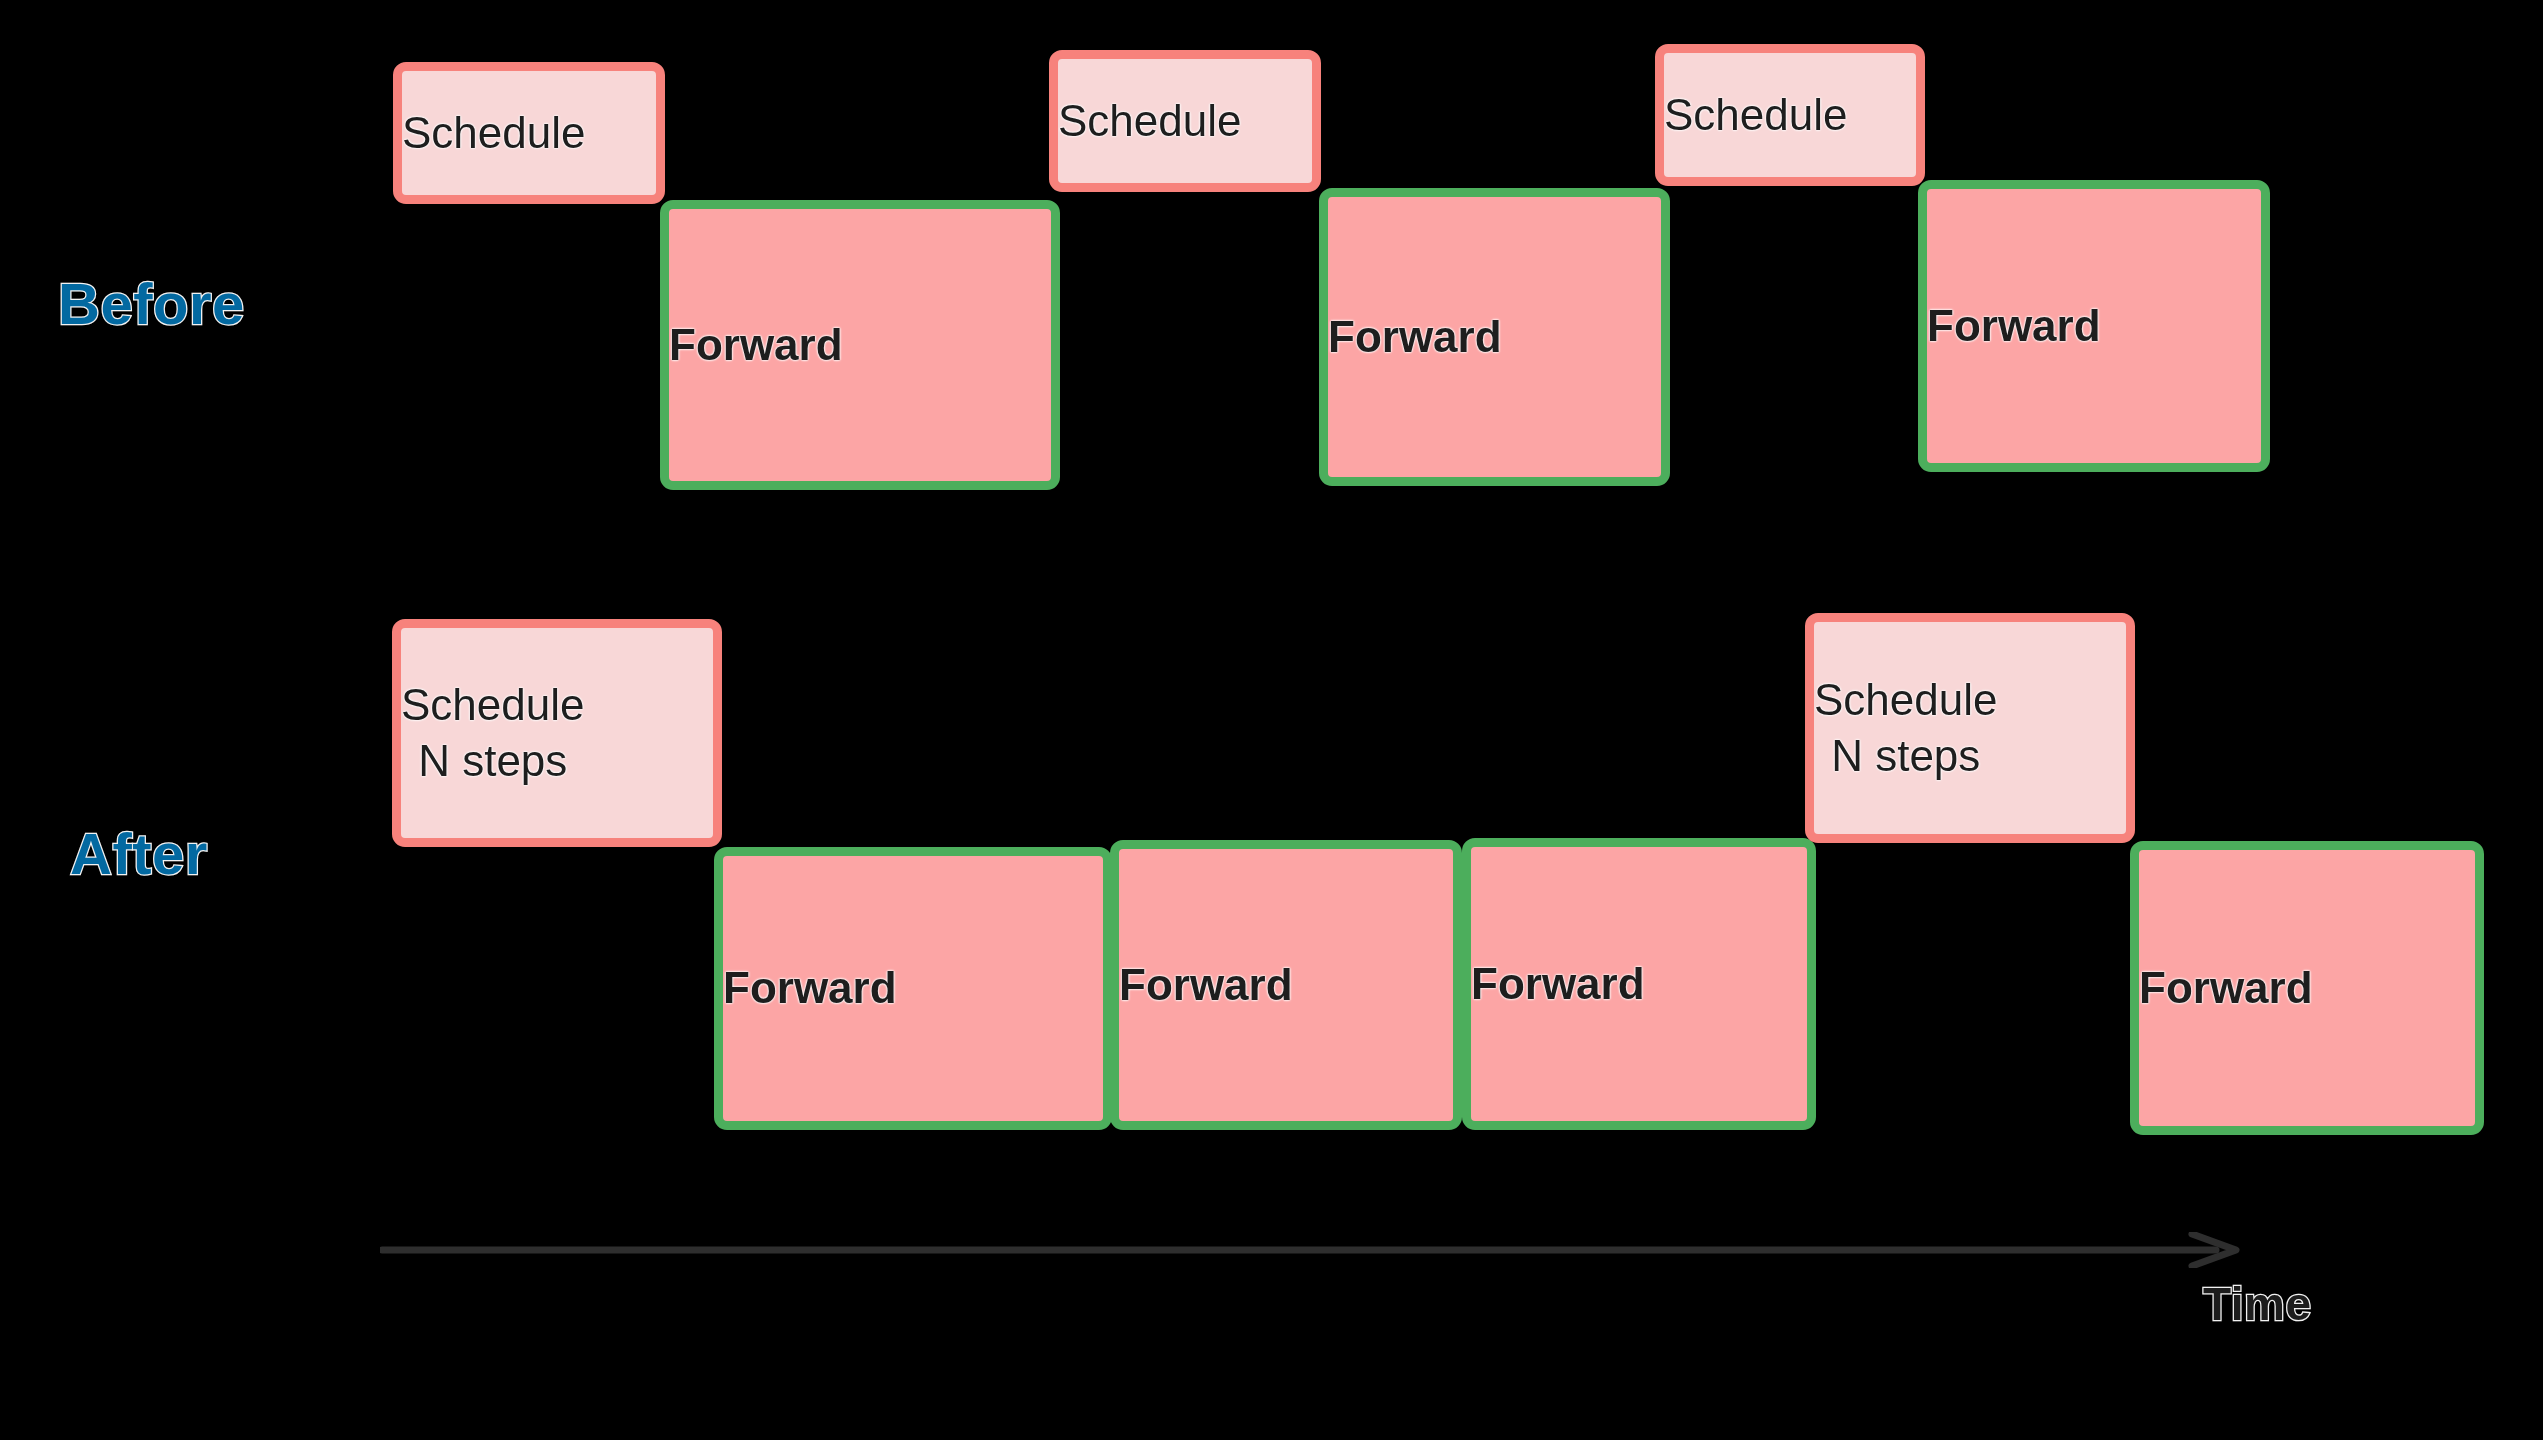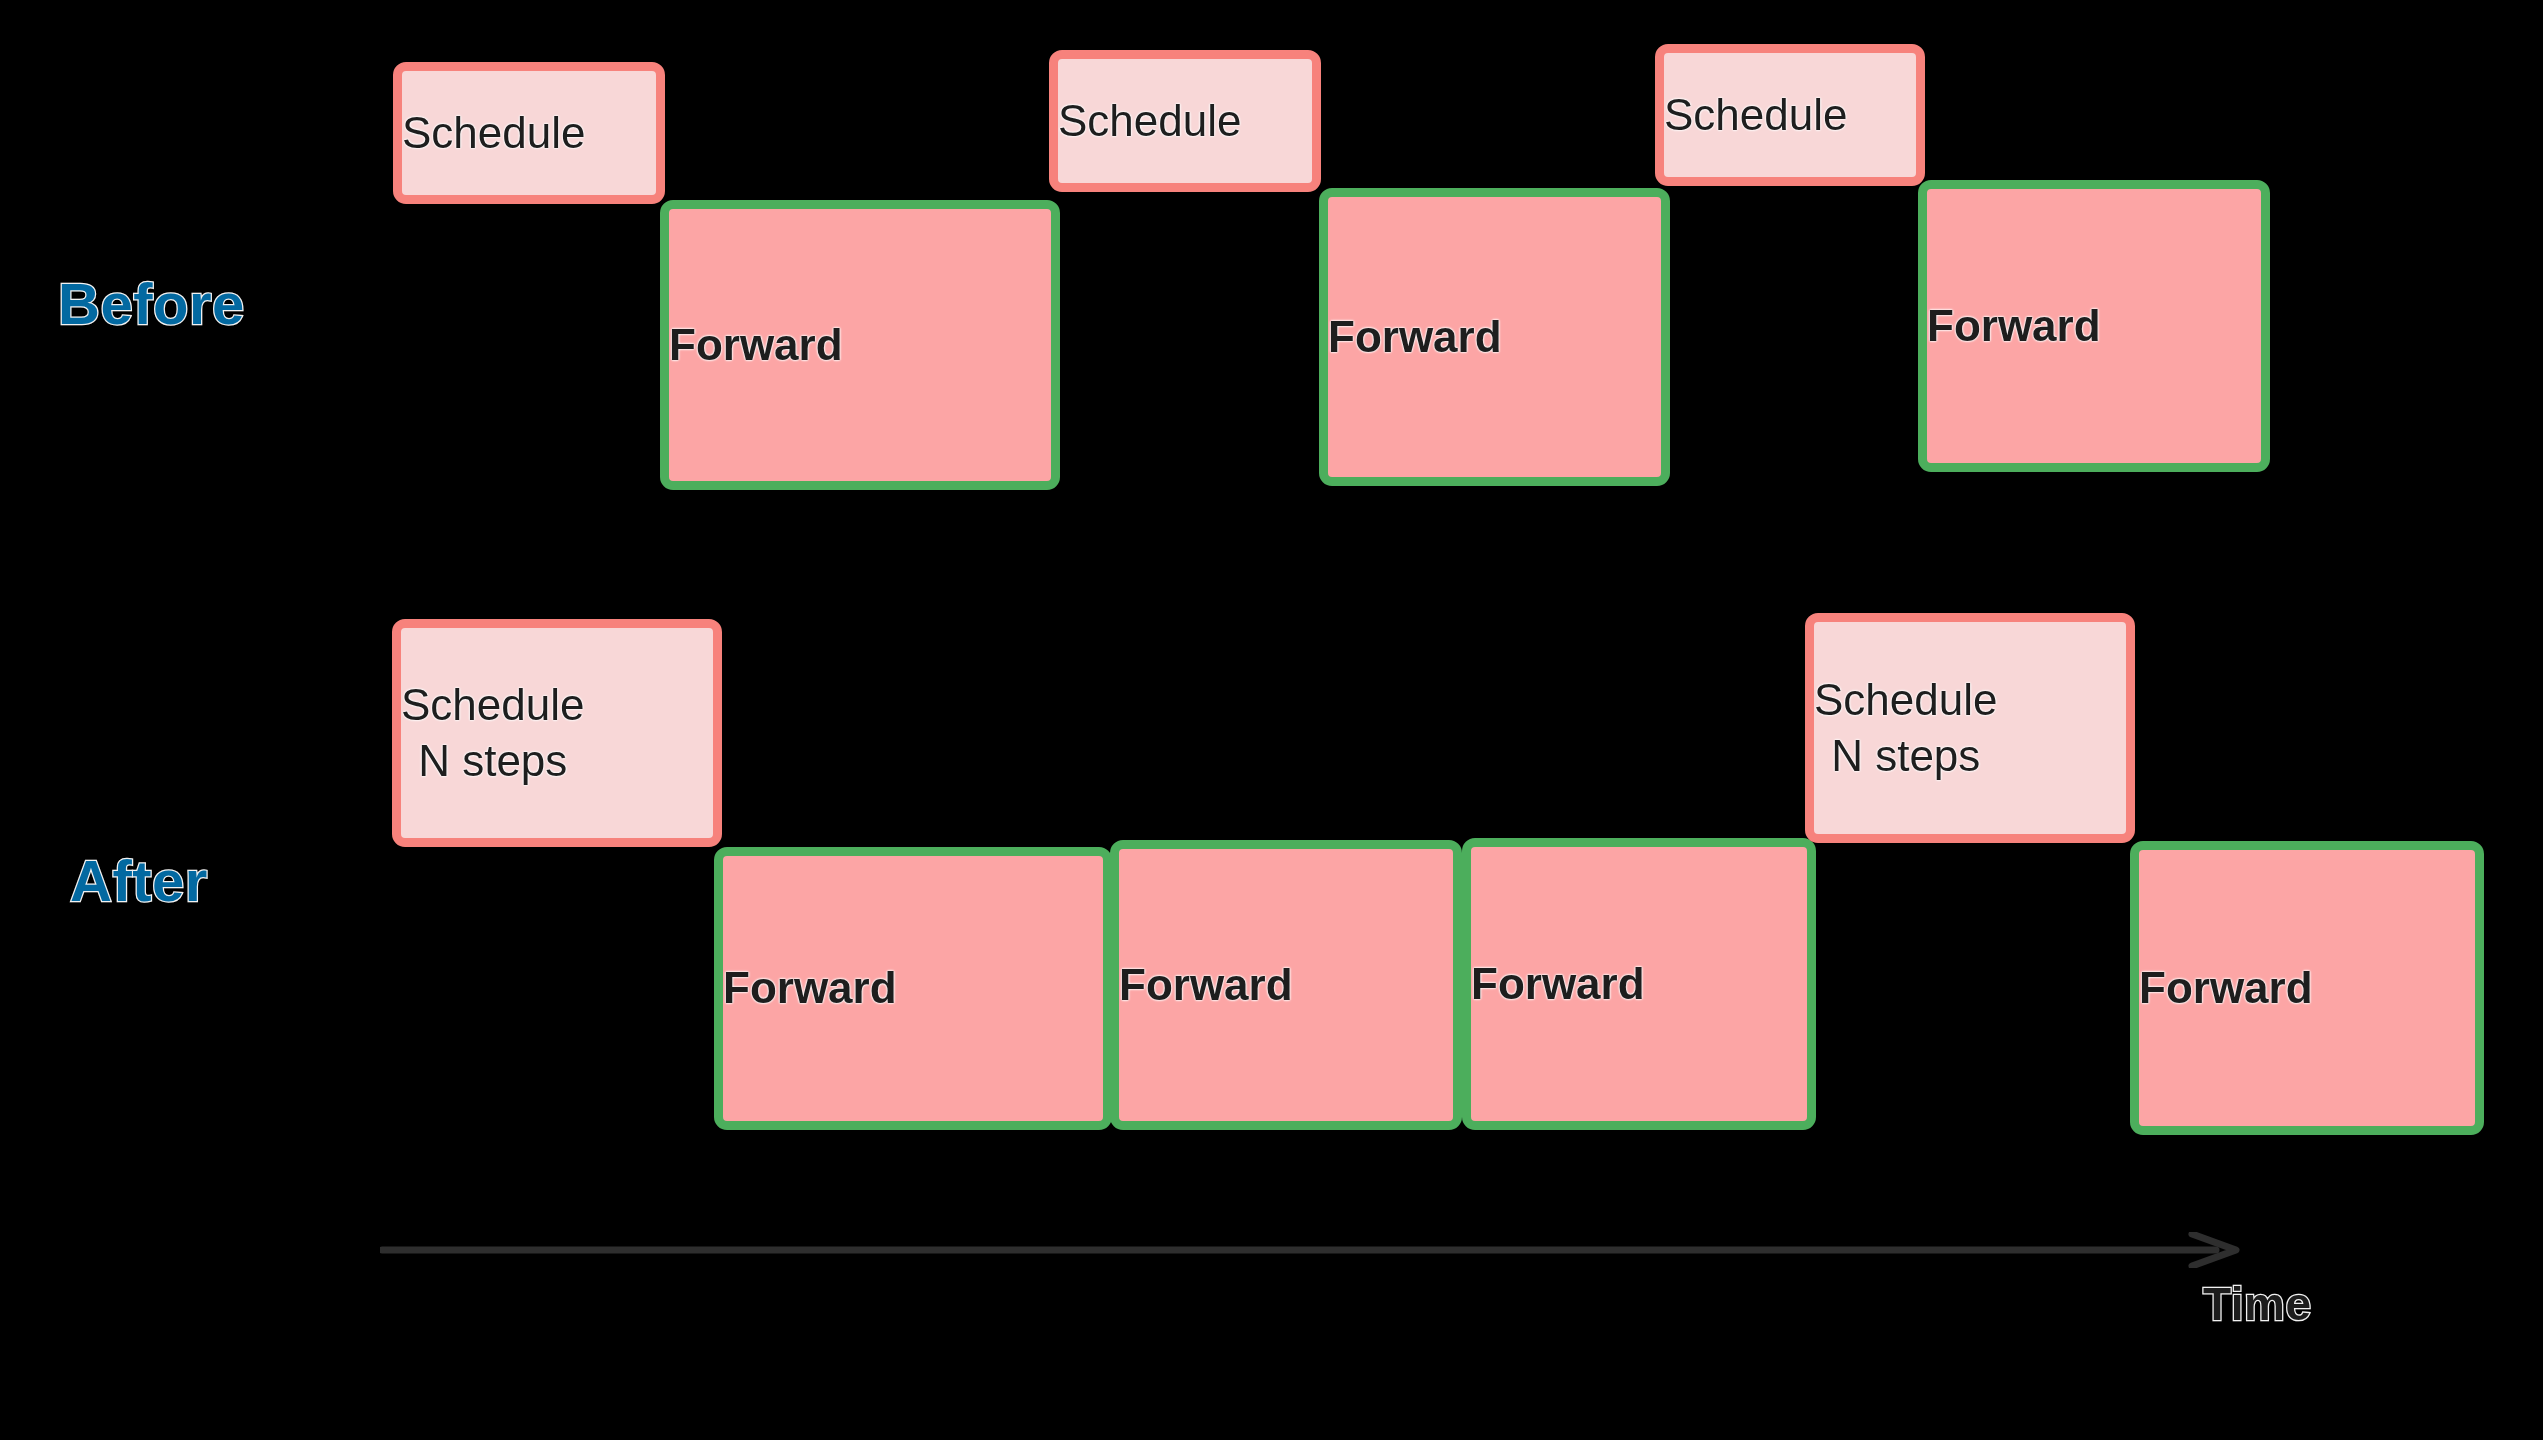--- a/index.html
+++ b/index.html
@@ -26,21 +26,21 @@
     font-size: 58px;
     line-height: 1;
     color: #0369a1;
     letter-spacing: 0.5px;
     -webkit-text-stroke: 2.5px #f2f2f2;
     paint-order: stroke fill;
     white-space: nowrap;
     user-select: none;
   }
   .row-label.before { left: 58px; top: 275px; }
-  .row-label.after  { left: 70px; top: 852px; }
+  .row-label.after  { left: 70px; top: 825px; }
 
   .time-label {
     position: absolute;
     left: 2203px;
     top: 1281px;
     font-weight: 700;
     font-size: 46px;
     line-height: 1;
     color: #1d1d1d;
     letter-spacing: 0.5px;

